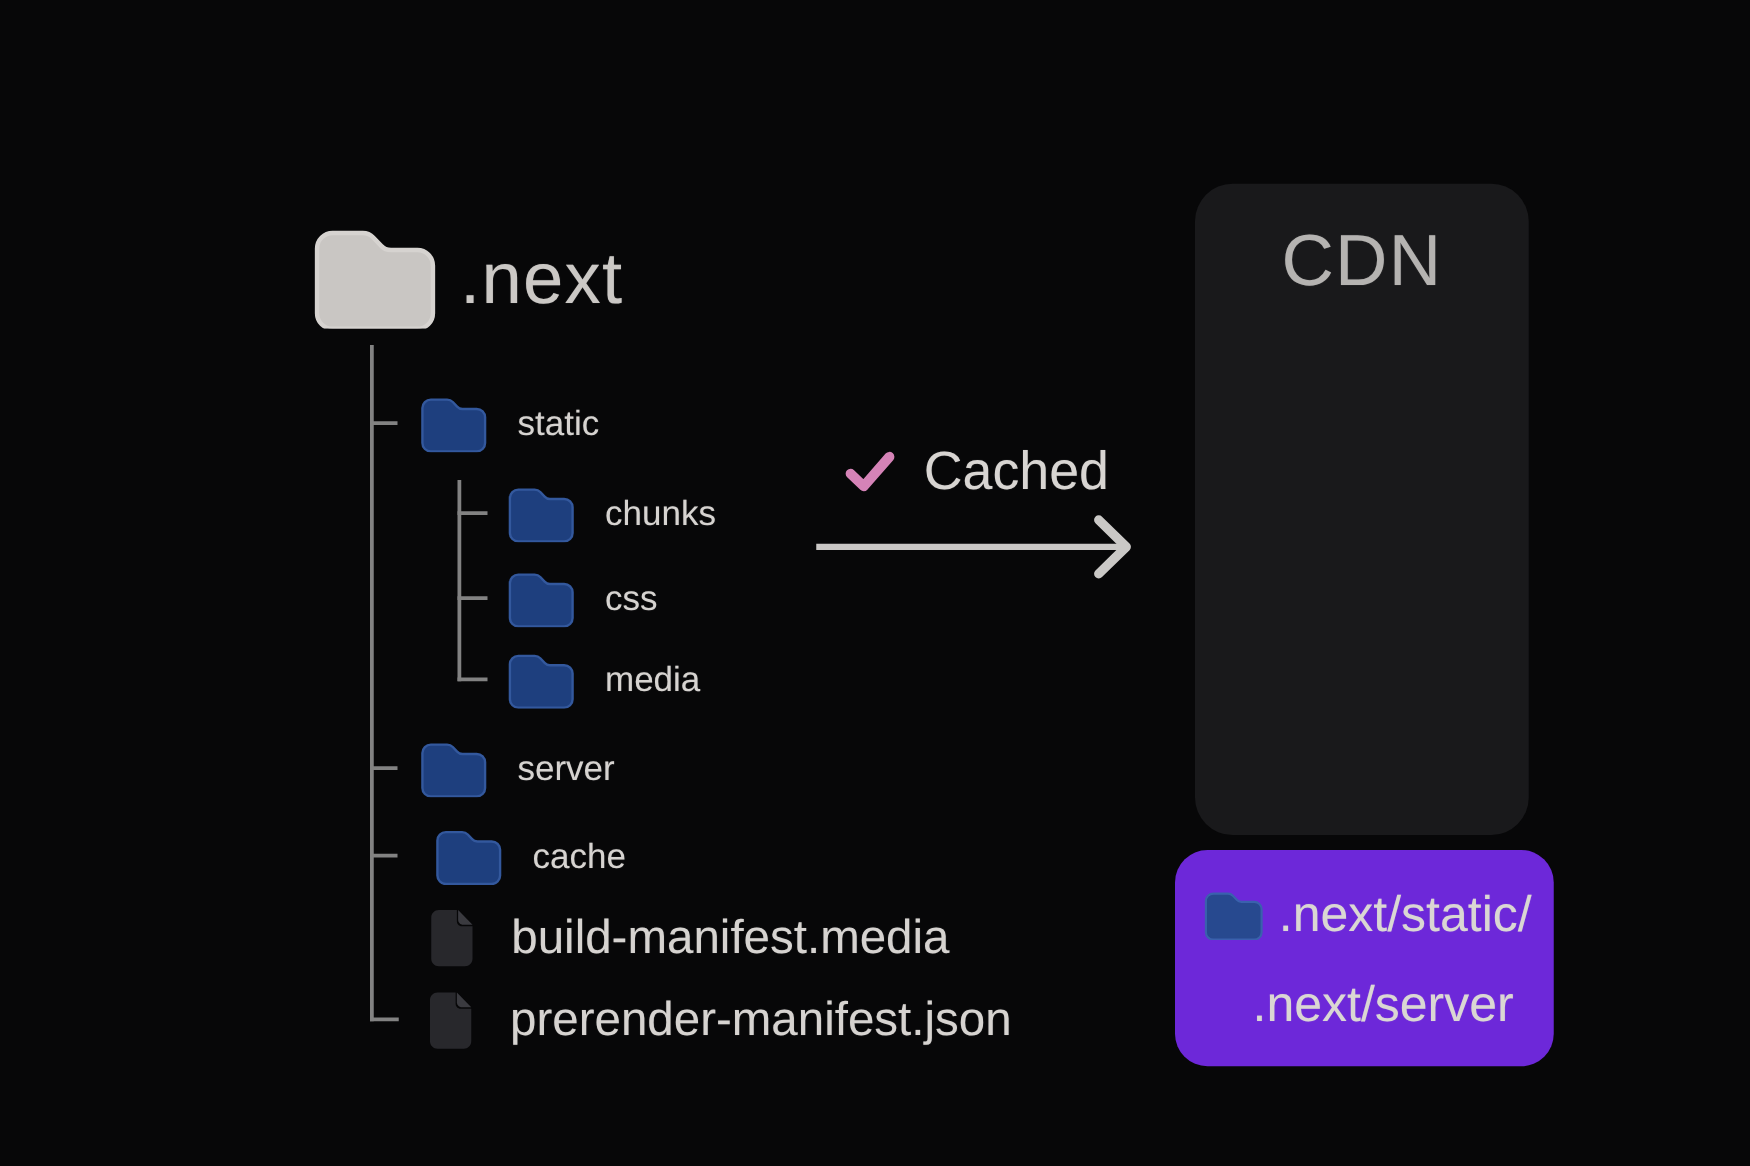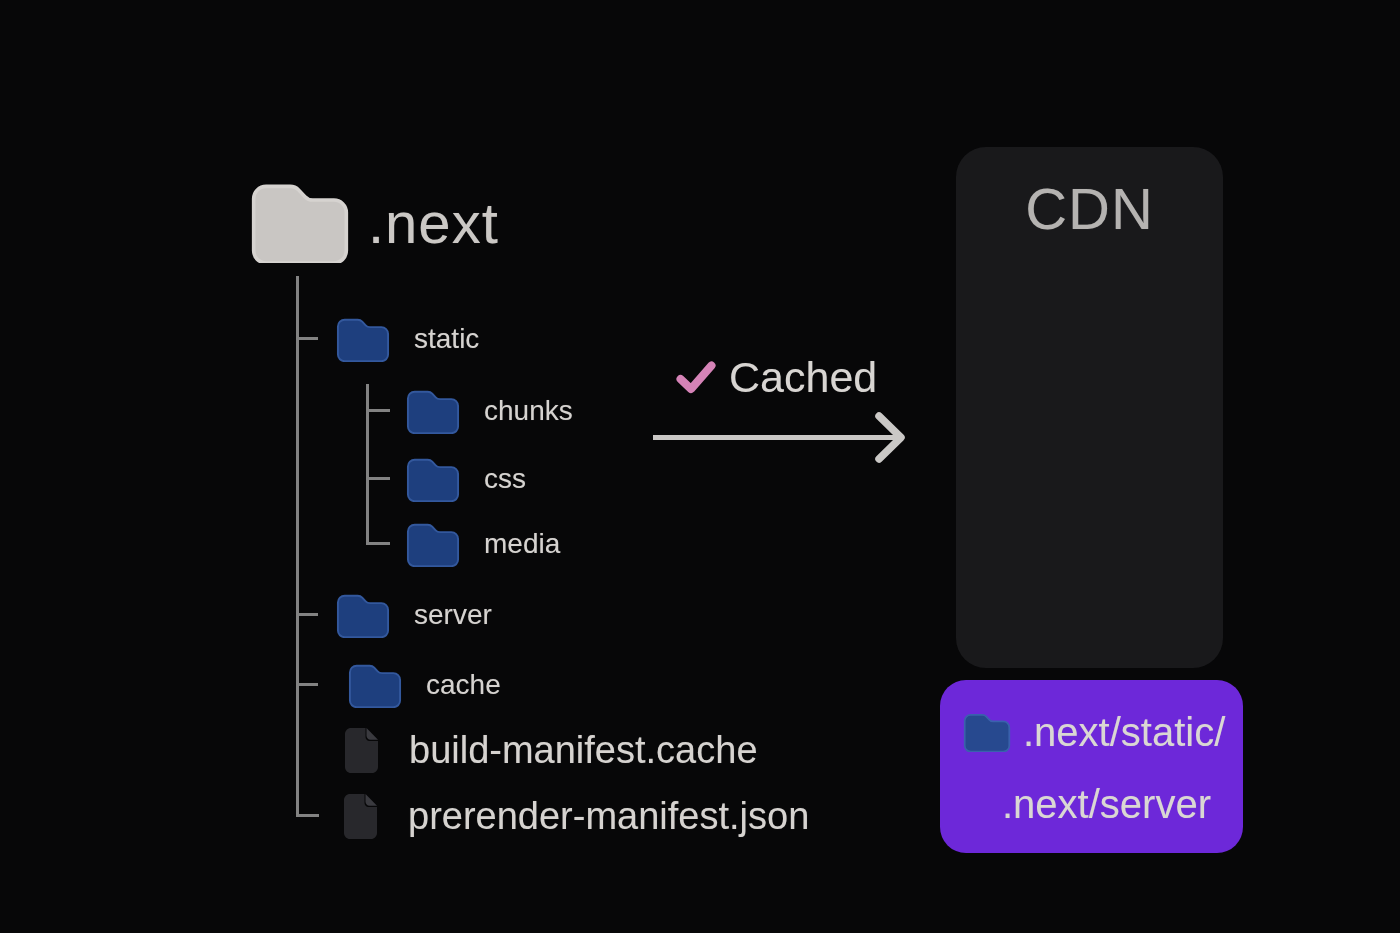--- a/index.html
+++ b/index.html
@@ -53,21 +53,21 @@
   .legend-row {
     position: absolute;
     display: flex;
     align-items: center;
     height: 48px;
   }
   .legend-row .lbl {
     white-space: nowrap;
     text-shadow: 0 0 1px rgba(235,235,235,0.28);
   }
-  .cached-row .lbl { font-size: 43px; margin-left: 13px; color: #d8d5d2; }
+  .cached-row .lbl { font-size: 43px; margin-left: 23px; color: #d8d5d2; }
   .notcached-row .lbl { font-size: 40px; margin-left: 15px; color: #d8d5d2; }
   .arrow-wrap { position: absolute; }
 
   
   .cdn-box {
     position: absolute;
     left: 940px; top: 147px;
     width: 267px; height: 521px;
     background: #19191b;
     border-radius: 30px;
@@ -194,21 +194,21 @@
     <svg class="icon-svg folder-blue" width="54" height="46">
         <use href="#sym-folder"></use>
       </svg>
     <span class="lbl">cache</span>
   </div>
 
   <div class="row node-row file-row" style="left:344px; top:727px;">
     <svg class="icon-svg" width="35" height="47">
         <use href="#sym-file"></use>
       </svg>
-    <span class="lbl">build-manifest.cache</span>
+    <span class="lbl">build-manifest.media</span>
   </div>
 
   <div class="row node-row file-row" style="left:343px; top:793px;">
     <svg class="icon-svg" width="35" height="47">
         <use href="#sym-file"></use>
       </svg>
     <span class="lbl">prerender-manifest.json</span>
   </div>
 
   <div class="legend-row cached-row" style="left:676px; top:353px;">

